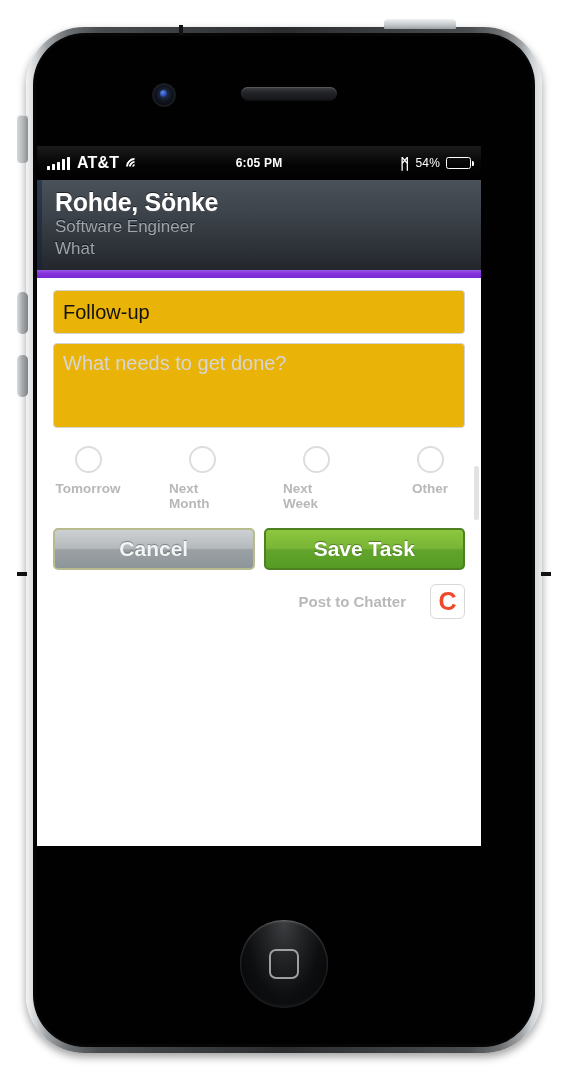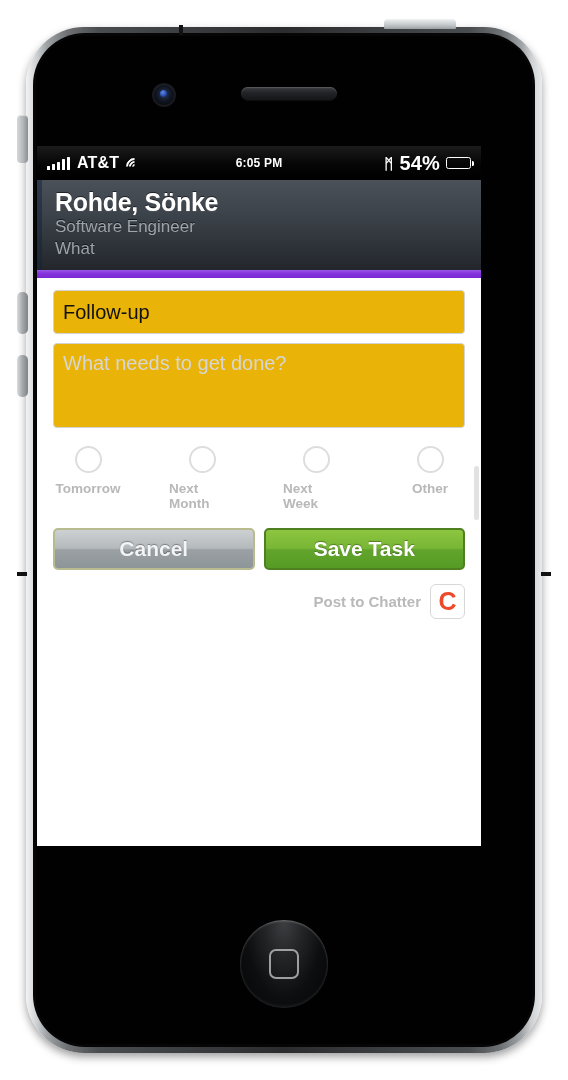--- a/index.html
+++ b/index.html
@@ -164,21 +164,21 @@
   .wifi-icon span {
     position: absolute; left: 50%; border: 2px solid #fff;
     border-bottom-color: transparent; border-left-color: transparent; border-right-color: transparent;
     border-radius: 50%;
   }
   .wifi-icon span:nth-child(1){ width:17px;height:17px;margin-left:-8.5px; top:1px; transform: rotate(-45deg);}
   .wifi-icon span:nth-child(2){ width:11px;height:11px;margin-left:-5.5px; top:4px; transform: rotate(-45deg);}
   .wifi-icon span:nth-child(3){ width:5px;height:5px;margin-left:-2.5px; top:7px; transform: rotate(-45deg);}
 
   .bt-icon { font-size: 15px; line-height: 1; }
-  .battery-pct { font-size: 20px; font-weight: bold; text-align: center; }
+  .battery-pct { font-size: 12px; font-weight: normal; text-align: center; }
   .battery-icon {
     width: 25px; height: 12px;
     border: 1.5px solid #fff; border-radius: 2.5px;
     position: relative; padding: 1.5px;
   }
   .battery-icon::after {
     content: ""; position: absolute; right: -4px; top: 3px;
     width: 2.5px; height: 5px; background: #fff; border-radius: 0 1.5px 1.5px 0;
   }
   .battery-fill { height: 100%; background: #fff; border-radius: 1px; }
@@ -297,21 +297,21 @@
   #save-task-button {
     background: linear-gradient(180deg,#8dc63f 0%, #79b636 48%, #63a52c 52%, #559b24 100%);
     border: 2px solid #4e7f21;
   }
 
   
   #chatter-row {
     display: flex;
     align-items: center;
     justify-content: flex-end;
-    gap: 9px;
+    gap: 24px;
     margin-top: 14px;
   }
   #chatter-label {
     font-size: 15px;
     font-weight: bold;
     color: #b9b9b9;
   }
   #chatter-toggle {
     width: 35px; height: 35px;
     border: 1px solid #d8d8d8;

